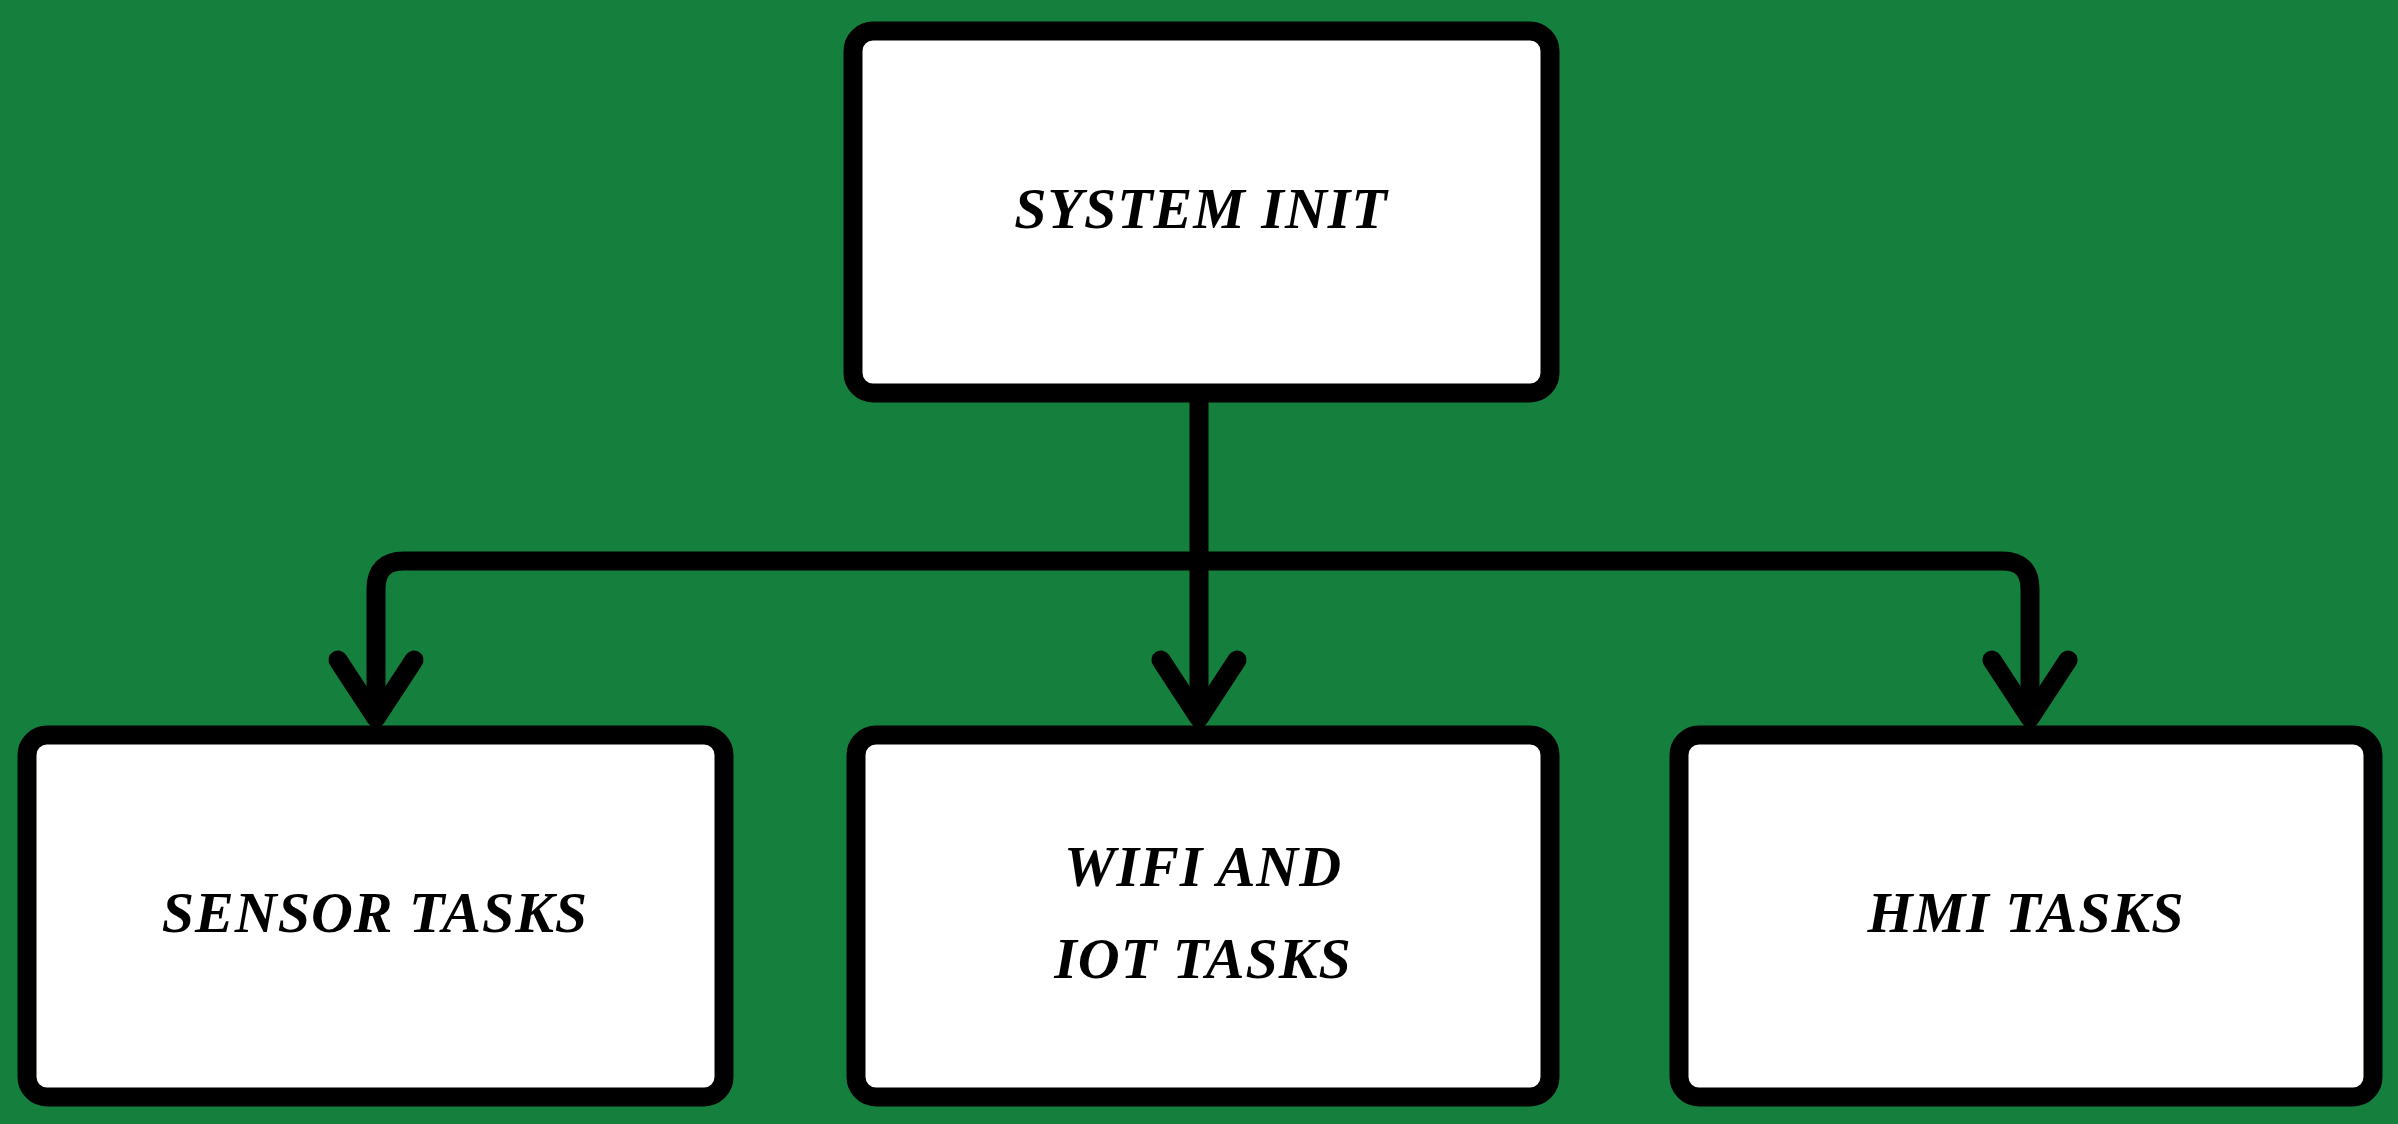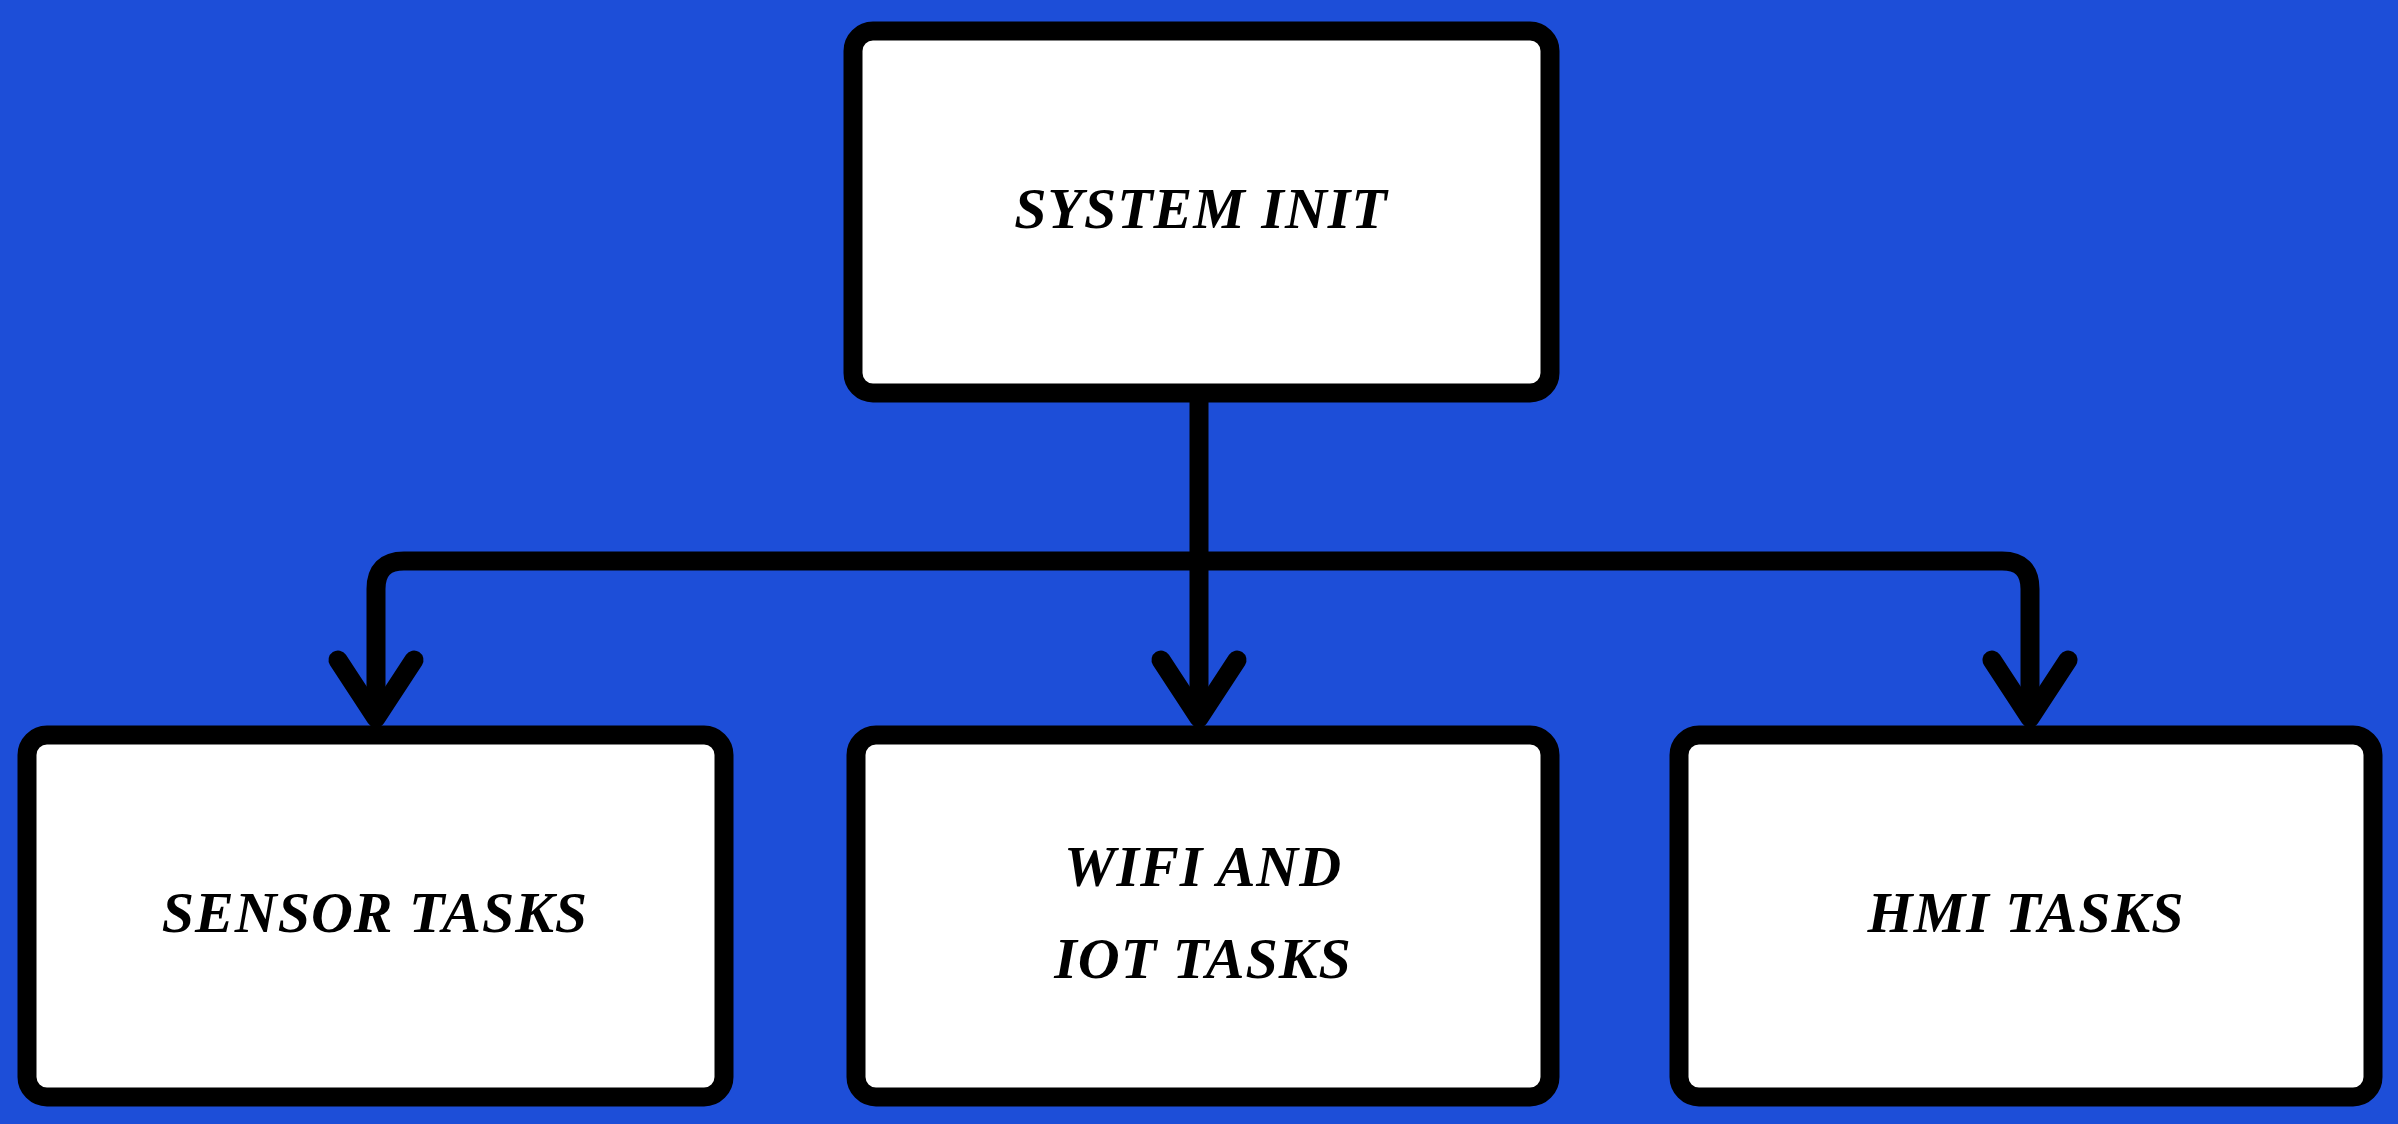--- a/index.html
+++ b/index.html
@@ -10,21 +10,21 @@
   body {
     width: 2398px;
     height: 1124px;
     overflow: hidden;
     font-family: "Liberation Serif", "DejaVu Serif", serif;
   }
   #diagram-root {
     position: relative;
     width: 2398px;
     height: 1124px;
-    background: #1d4ed8;
+    background: #15803d;
   }
   #flow-svg {
     position: absolute;
     left: 0;
     top: 0;
     width: 2398px;
     height: 1124px;
     display: block;
   }
   .node-label {

